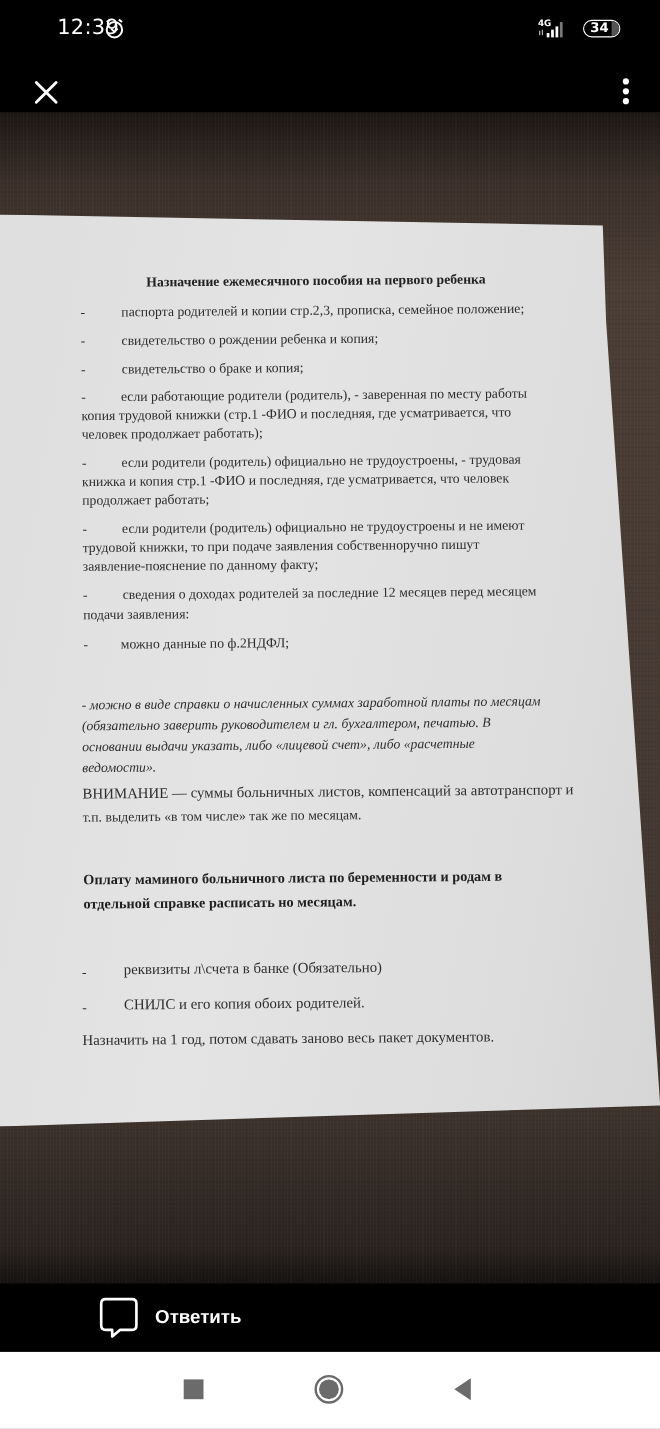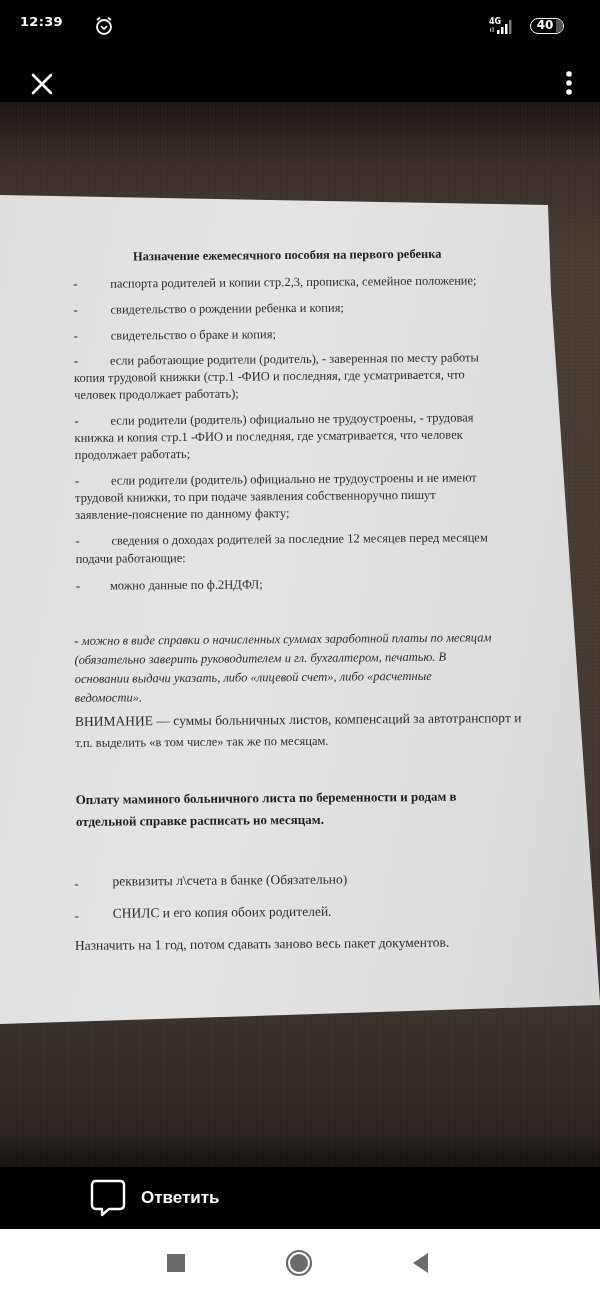--- a/index.html
+++ b/index.html
@@ -5,21 +5,21 @@
   html, body { margin: 0; padding: 0; }
   body {
     width: 600px; height: 1299px; overflow: hidden; position: relative;
     background: #000; font-family: "Liberation Sans", sans-serif;
   }
   .status-bar {
     position: absolute; left: 0; top: 0; width: 600px; height: 54px;
     background: #000; color: #fff;
   }
   .status-time {
-    position: absolute; left: 20px; top: 14px; font-size: 13px; font-weight: bold;
+    position: absolute; left: 52px; top: 14px; font-size: 19px; font-weight: normal;
     font-family: "DejaVu Sans", sans-serif; letter-spacing: 0.3px;
   }
   .alarm-icon { position: absolute; left: 94px; top: 16px; width: 20px; height: 20px; }
   .signal-icon { position: absolute; left: 489px; top: 16px; width: 30px; height: 20px; }
   .battery {
     position: absolute; left: 530px; top: 18px; width: 34px; height: 16px;
     border: 1.5px solid #fff; border-radius: 9px; box-sizing: border-box;
     overflow: hidden;
   }
   .battery-fill { position: absolute; right: 0; top: 0; bottom: 0; width: 7px; background: #555; }
@@ -90,21 +90,21 @@
     <text x="0" y="8" font-size="8" fill="#fff" font-family="DejaVu Sans, sans-serif" font-weight="bold">4G</text>
     <rect x="1" y="12" width="1.2" height="4" fill="#aaa"></rect>
     <rect x="3.5" y="11" width="1.2" height="5" fill="#aaa"></rect>
     <rect x="8" y="14" width="2.5" height="4" fill="#fff"></rect>
     <rect x="12" y="11" width="2.5" height="7" fill="#fff"></rect>
     <rect x="16" y="8" width="2.5" height="10" fill="#fff"></rect>
     <rect x="20" y="4" width="2.5" height="14" fill="#777"></rect>
   </svg>
   <div class="battery">
     <div class="battery-fill"></div>
-    <span class="battery-text">40</span>
+    <span class="battery-text">34</span>
   </div>
 </div>
 
 <div class="top-bar">
   <svg class="close-btn" viewBox="0 0 28 28">
     <path d="M5 5 L23 23 M23 5 L5 23" stroke="#fff" stroke-width="2.6" stroke-linecap="round"></path>
   </svg>
   <svg class="more-btn" viewBox="0 0 18 30">
     <circle cx="9" cy="4" r="2.8" fill="#fff"></circle>
     <circle cx="9" cy="13" r="2.8" fill="#fff"></circle>
@@ -136,21 +136,21 @@
     <span class="line" style="left:76px; top:327px">книжка и копия стр.1 -ФИО и последняя, где усматривается, что человек</span>
     <span class="line" style="left:76px; top:344px">продолжает работать;</span>
 
     <span class="bullet" style="top:370px">-</span>
     <span class="line" style="left:112px; top:370px">если родители (родитель) официально не трудоустроены и не имеют</span>
     <span class="line" style="left:76px; top:387px">трудовой книжки, то при подаче заявления собственноручно пишут</span>
     <span class="line" style="left:76px; top:404px">заявление-пояснение по данному факту;</span>
 
     <span class="bullet" style="top:430px">-</span>
     <span class="line" style="left:112px; top:430px">сведения о доходах родителей за последние 12 месяцев перед месяцем</span>
-    <span class="line" style="left:76px; top:448px">подачи работающие:</span>
+    <span class="line" style="left:76px; top:448px">подачи заявления:</span>
 
     <span class="bullet" style="top:475px">-</span>
     <span class="line" style="left:110px; top:475px">можно данные по ф.2НДФЛ;</span>
 
     <span class="line italic" style="left:74px; top:530px">- можно в виде справки о начисленных суммах заработной платы по месяцам</span>
     <span class="line italic" style="left:74px; top:549px">(обязательно заверить руководителем и гл. бухгалтером, печатью. В</span>
     <span class="line italic" style="left:74px; top:568px">основании выдачи указать, либо «лицевой счет», либо «расчетные</span>
     <span class="line italic" style="left:74px; top:587px">ведомости».</span>
 
     <span class="line attn" style="left:74px; top:610px">ВНИМАНИЕ — суммы больничных листов, компенсаций за автотранспорт и</span>

